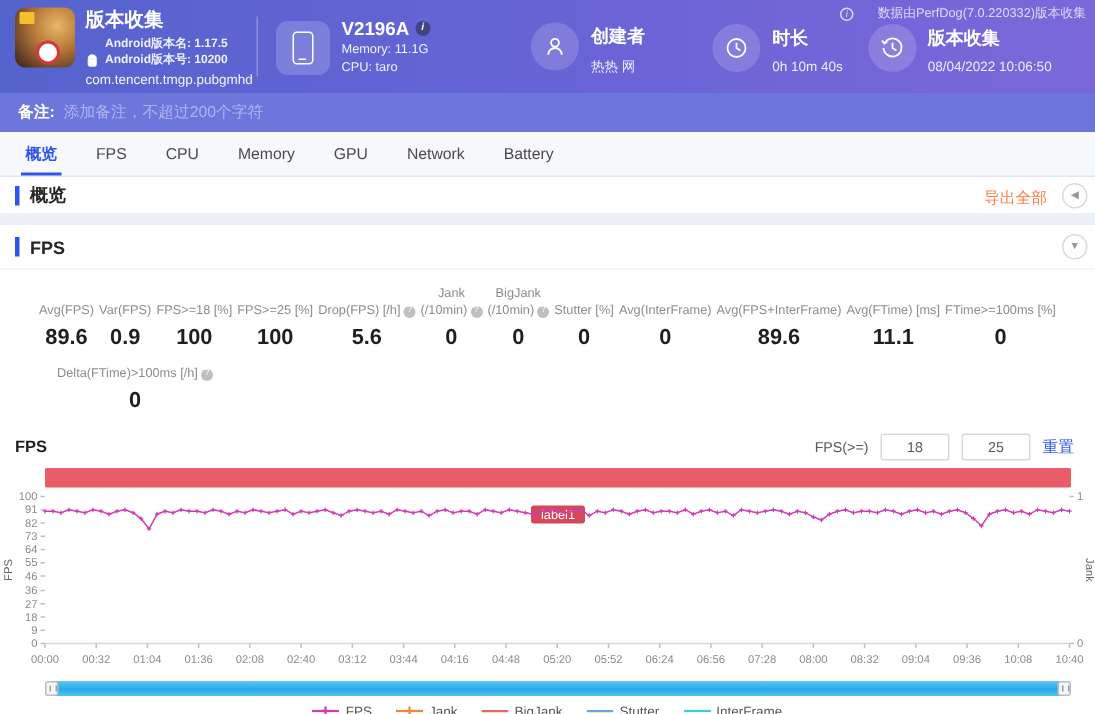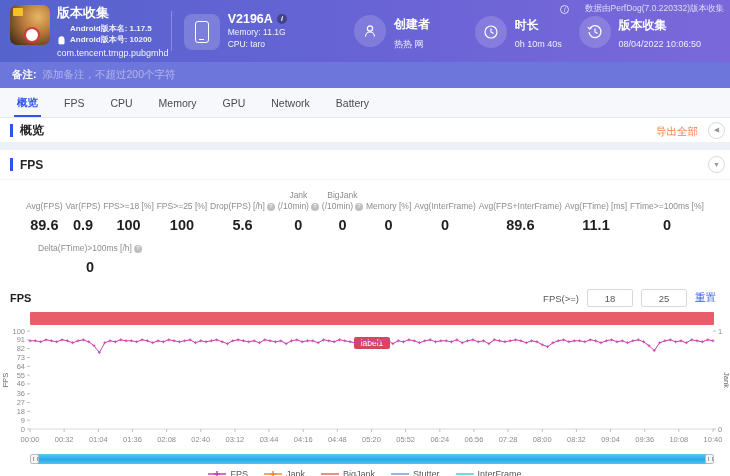--- a/index.html
+++ b/index.html
@@ -232,21 +232,21 @@
       </div>
       <div class="stat">
         <div class="stat-label">Jank<br>(/10min)<span class="q-icon">?</span></div>
         <div class="stat-value">0</div>
       </div>
       <div class="stat">
         <div class="stat-label">BigJank<br>(/10min)<span class="q-icon">?</span></div>
         <div class="stat-value">0</div>
       </div>
       <div class="stat">
-        <div class="stat-label">Memory [%]</div>
+        <div class="stat-label">Stutter [%]</div>
         <div class="stat-value">0</div>
       </div>
       <div class="stat">
         <div class="stat-label">Avg(InterFrame)</div>
         <div class="stat-value">0</div>
       </div>
       <div class="stat">
         <div class="stat-label">Avg(FPS+InterFrame)</div>
         <div class="stat-value">89.6</div>
       </div>

